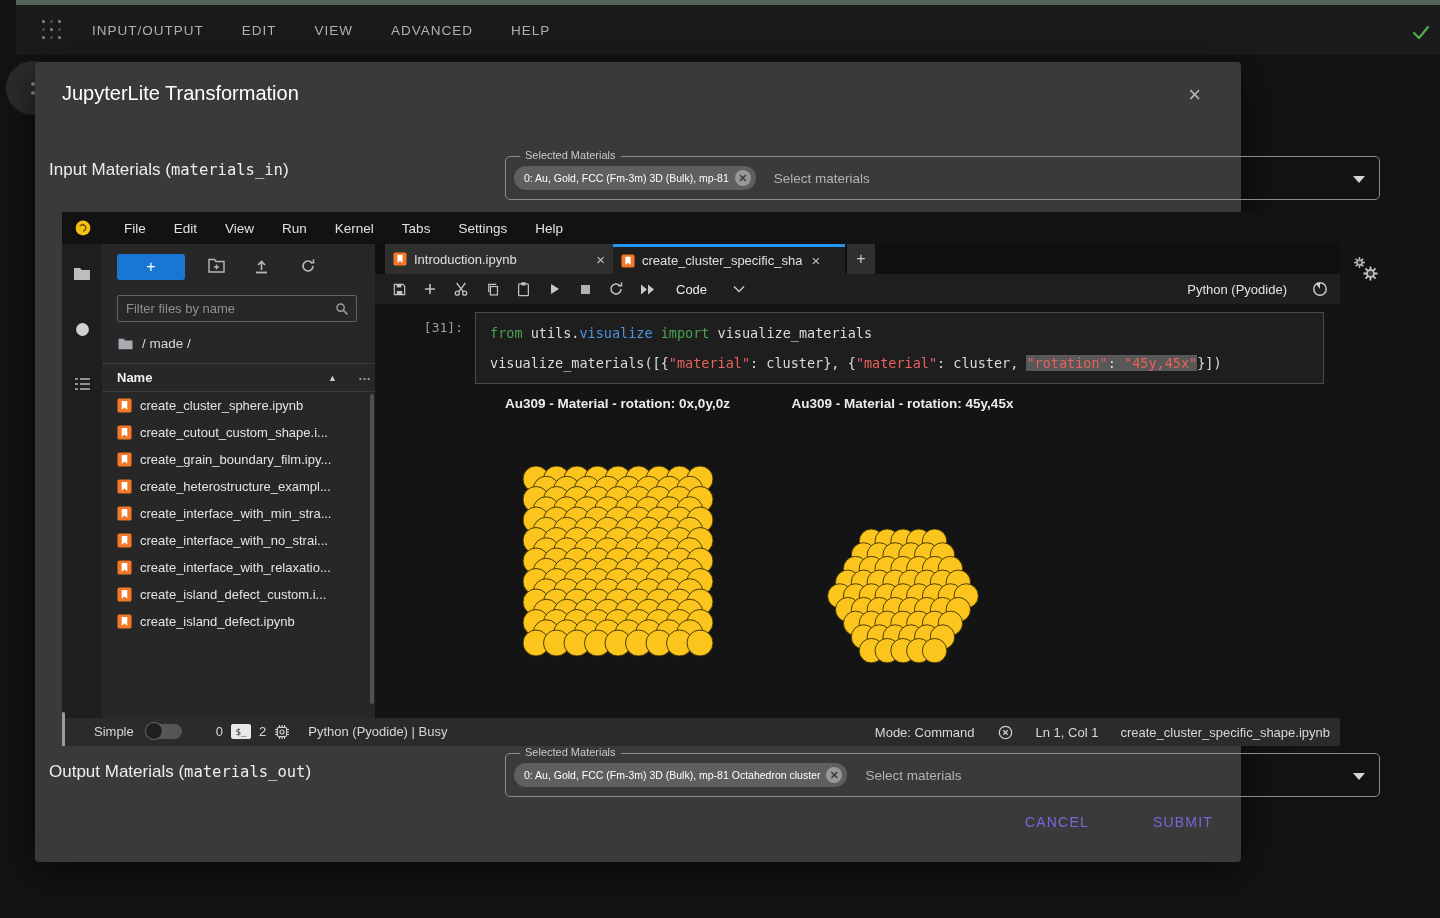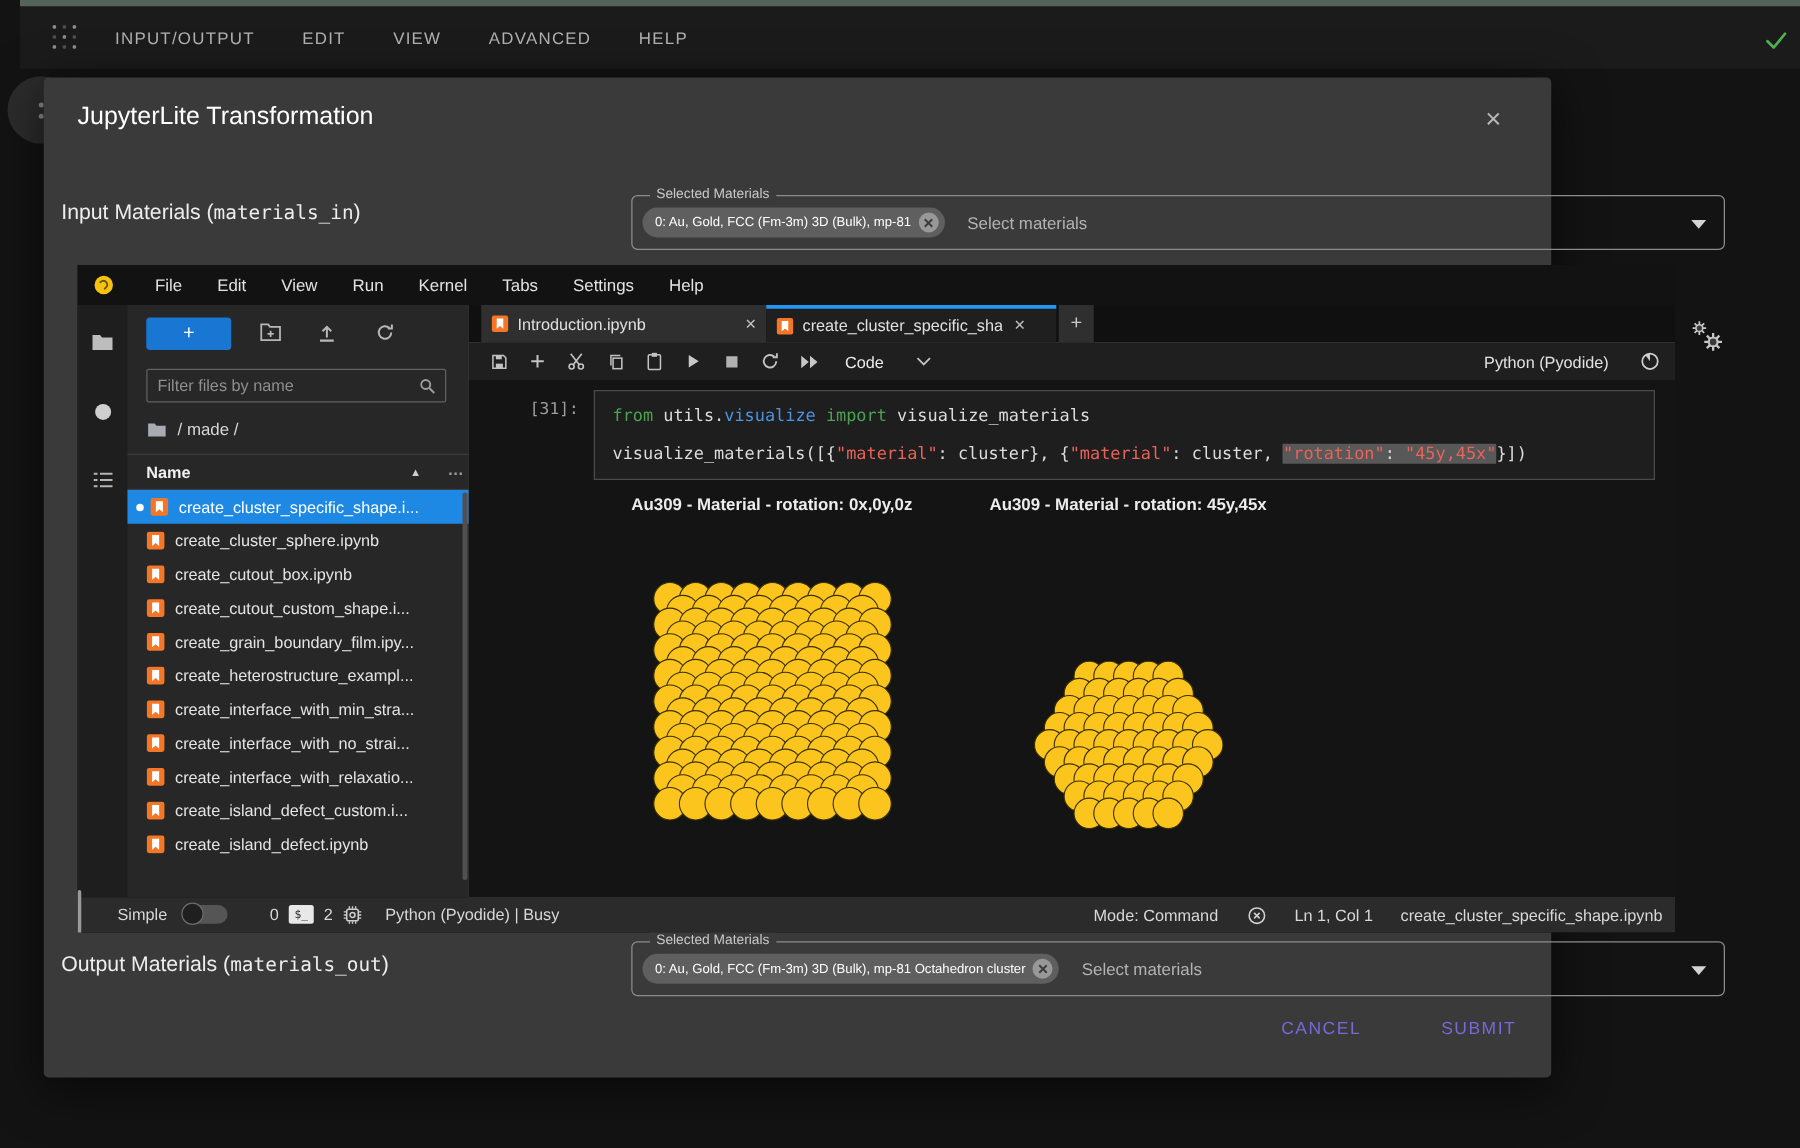--- a/index.html
+++ b/index.html
@@ -257,46 +257,28 @@
             <span>/ made /</span>
           </div>
 
           <div class="fb-head">
             <span>Name</span>
             <span class="sort">▲</span>
             <span class="more">…</span>
           </div>
 
           <div id="file-list">
-              <div class="file-row selected">
-                <span>
-                  <svg width="15" height="15" viewBox="0 0 16 16">
-                    <rect x="0.5" y="0.5" width="15" height="15" rx="2" fill="#f37726"></rect>
-                    <path d="M5 3.2h6v9.3L8 10 5 12.5z" fill="#fff"></path>
-                  </svg>
-                </span>
-                <span>create_cluster_specific_shape.i...</span>
-              </div>
               <div class="file-row">
                 <span>
                   <svg width="15" height="15" viewBox="0 0 16 16">
                     <rect x="0.5" y="0.5" width="15" height="15" rx="2" fill="#f37726"></rect>
                     <path d="M5 3.2h6v9.3L8 10 5 12.5z" fill="#fff"></path>
                   </svg>
                 </span>
                 <span>create_cluster_sphere.ipynb</span>
-              </div>
-              <div class="file-row">
-                <span>
-                  <svg width="15" height="15" viewBox="0 0 16 16">
-                    <rect x="0.5" y="0.5" width="15" height="15" rx="2" fill="#f37726"></rect>
-                    <path d="M5 3.2h6v9.3L8 10 5 12.5z" fill="#fff"></path>
-                  </svg>
-                </span>
-                <span>create_cutout_box.ipynb</span>
               </div>
               <div class="file-row">
                 <span>
                   <svg width="15" height="15" viewBox="0 0 16 16">
                     <rect x="0.5" y="0.5" width="15" height="15" rx="2" fill="#f37726"></rect>
                     <path d="M5 3.2h6v9.3L8 10 5 12.5z" fill="#fff"></path>
                   </svg>
                 </span>
                 <span>create_cutout_custom_shape.i...</span>
               </div>

